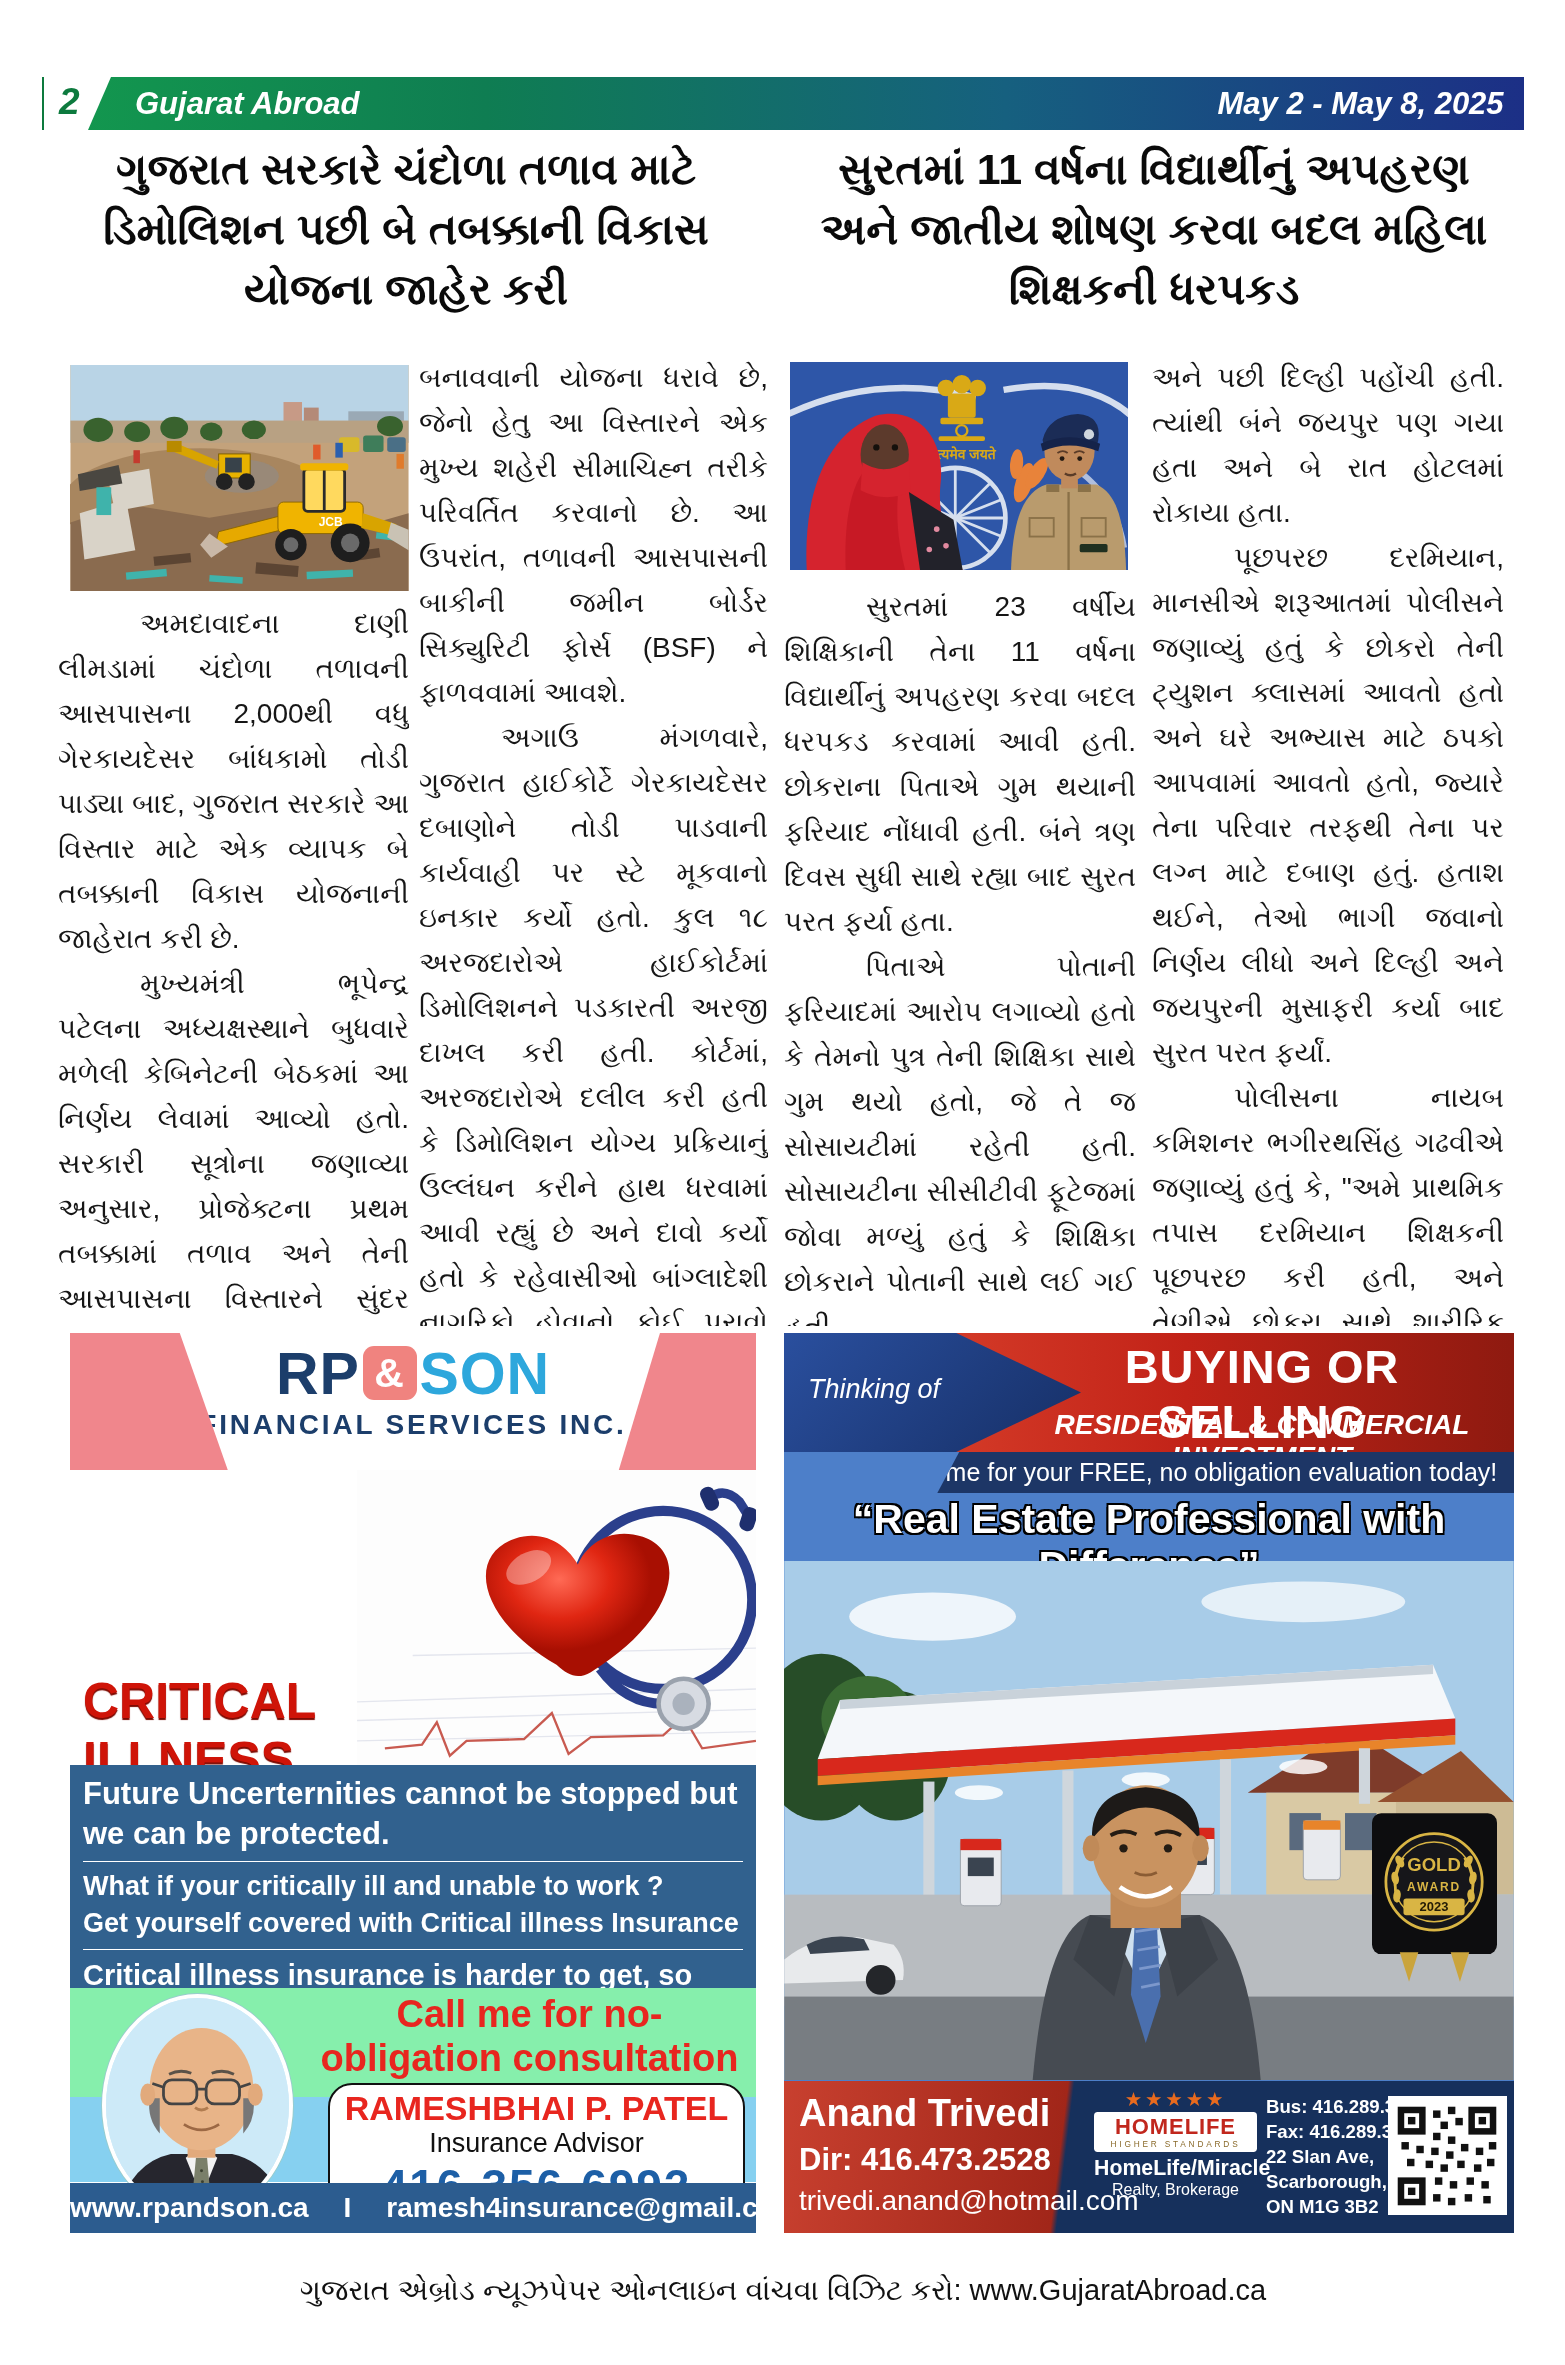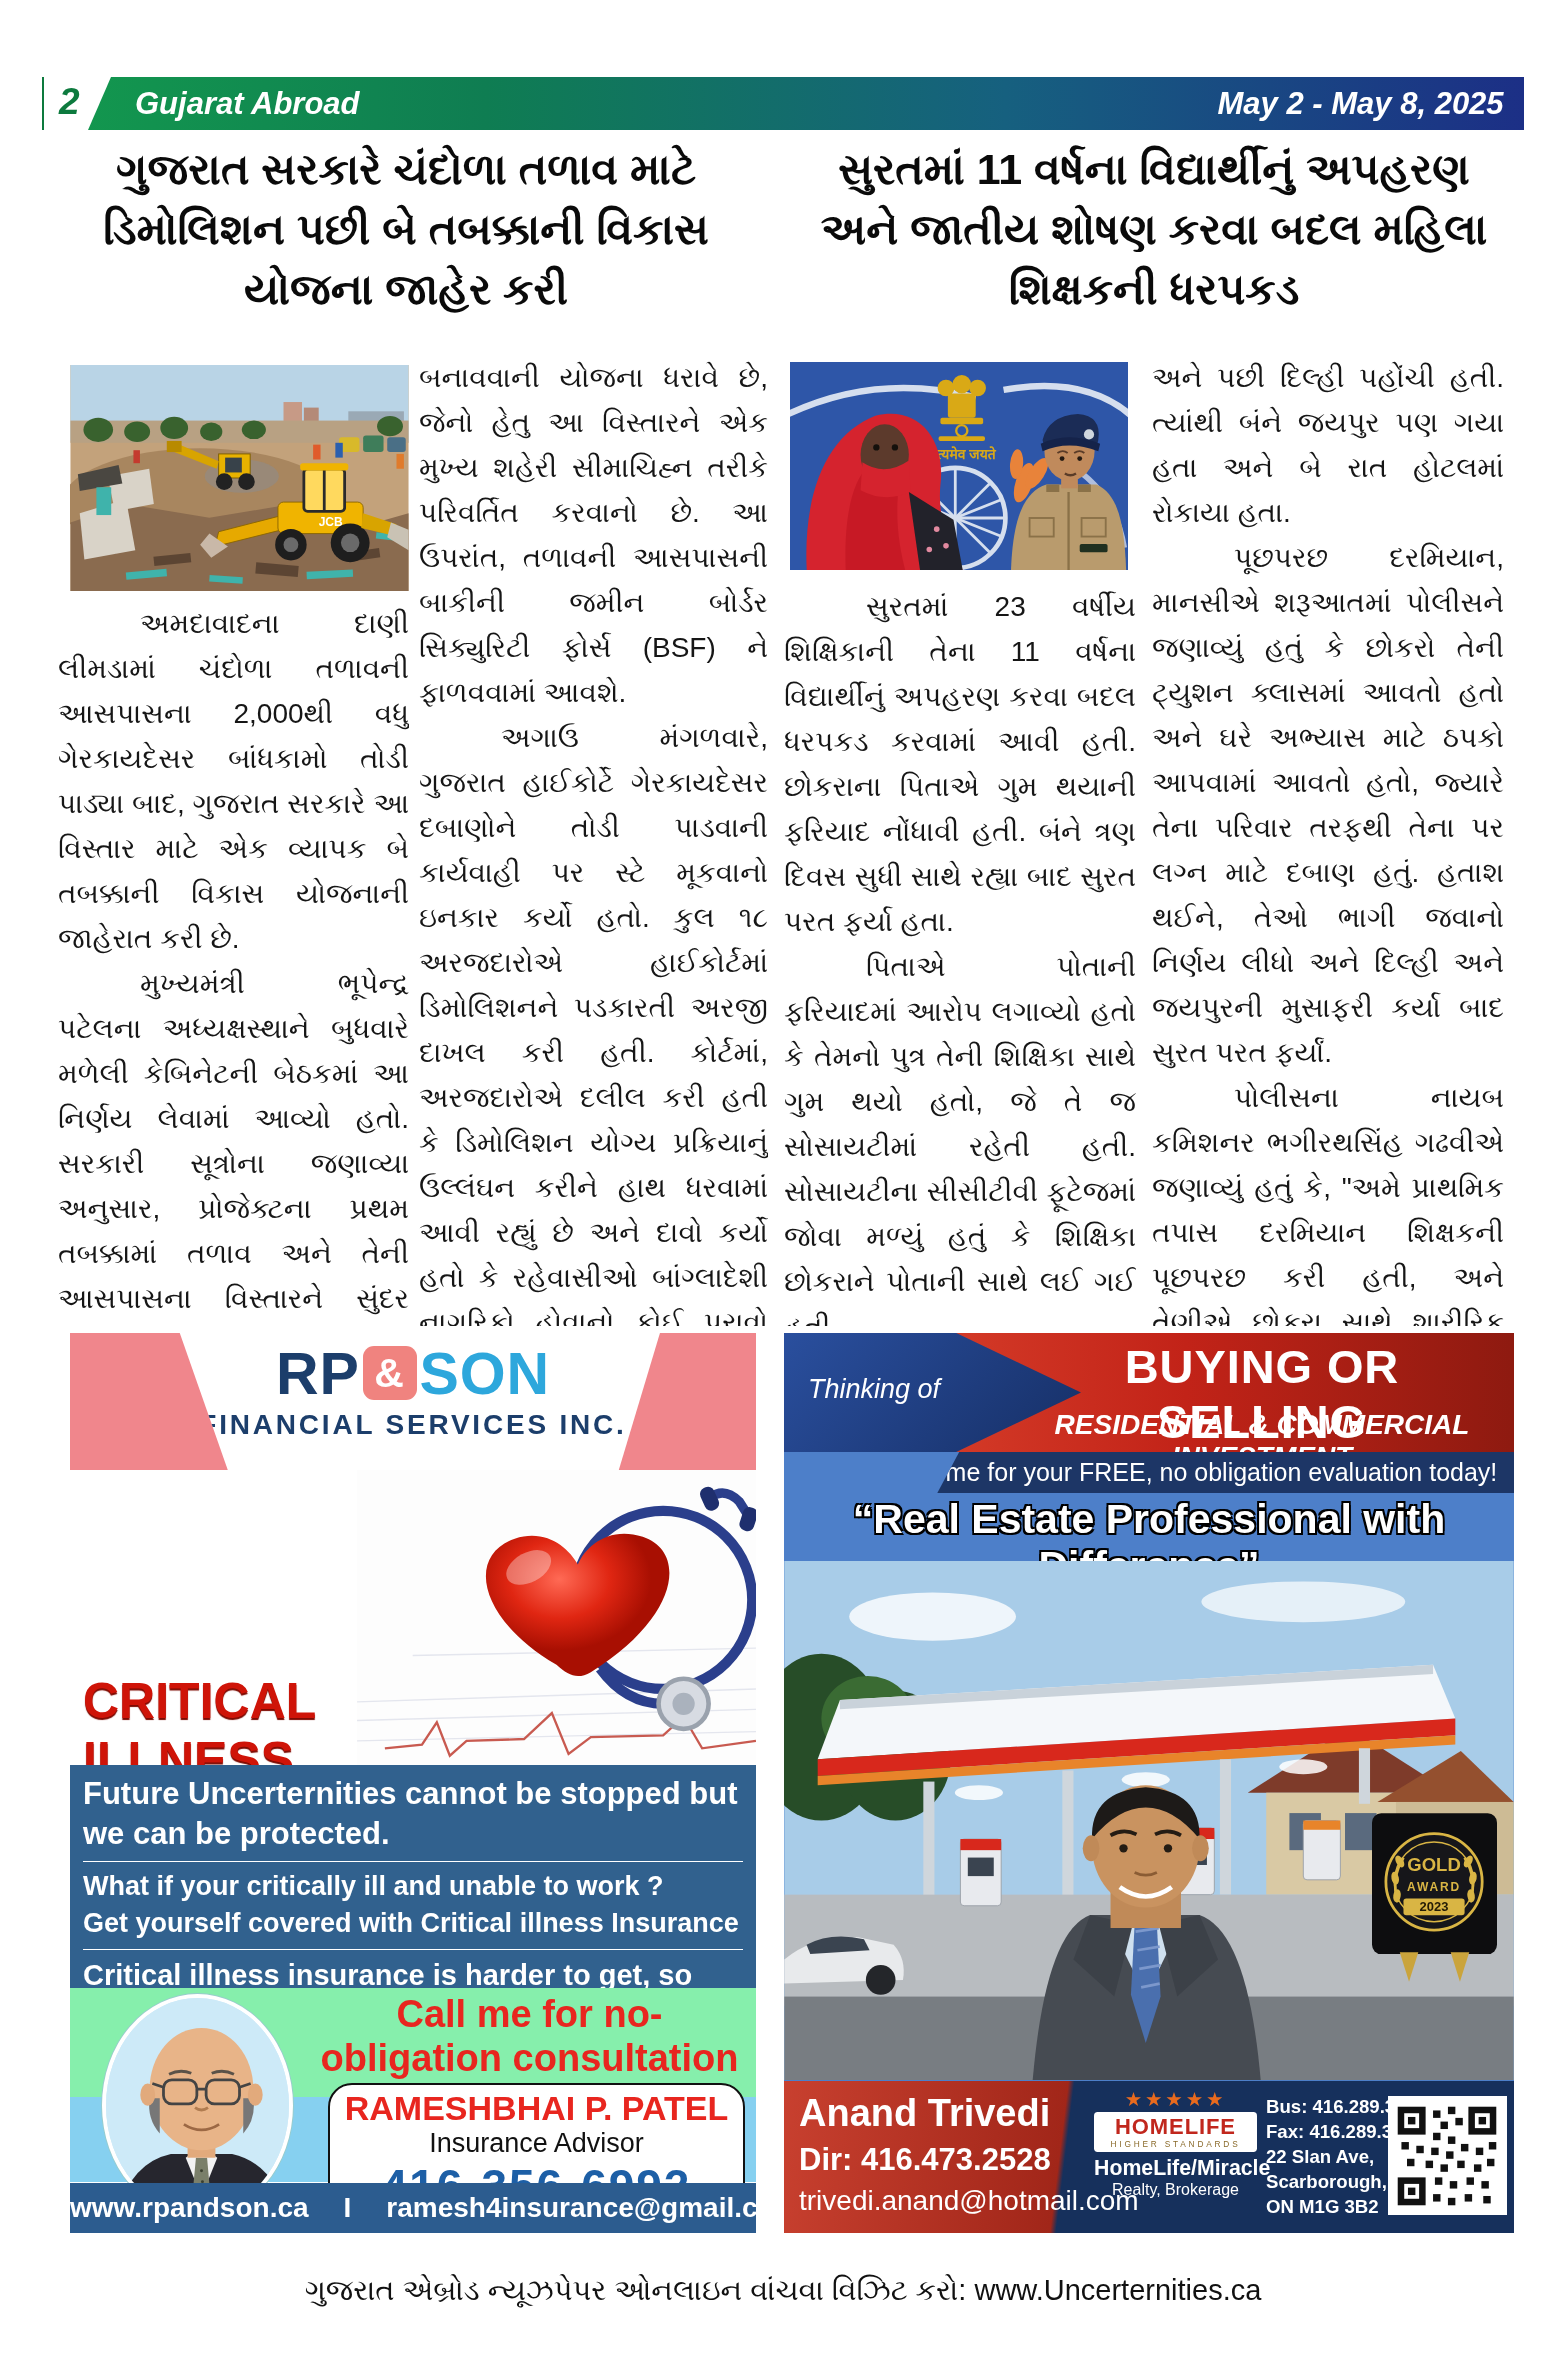--- a/index.html
+++ b/index.html
@@ -553,14 +553,14 @@
         <g fill="#111">
           <rect x="15" y="15" width="8" height="8"></rect>
             <rect x="91" y="15" width="8" height="8"></rect>
             <rect x="15" y="91" width="8" height="8"></rect>
         </g>
       </svg>
     </div>
   </div>
 </div>
 
-<div class="abs pg-footer">ગુજરાત એબ્રોડ ન્યૂઝપેપર ઓનલાઇન વાંચવા વિઝિટ કરો: www.Uncerternities.ca</div>
+<div class="abs pg-footer">ગુજરાત એબ્રોડ ન્યૂઝપેપર ઓનલાઇન વાંચવા વિઝિટ કરો: www.GujaratAbroad.ca</div>
 
 
 </body></html>

